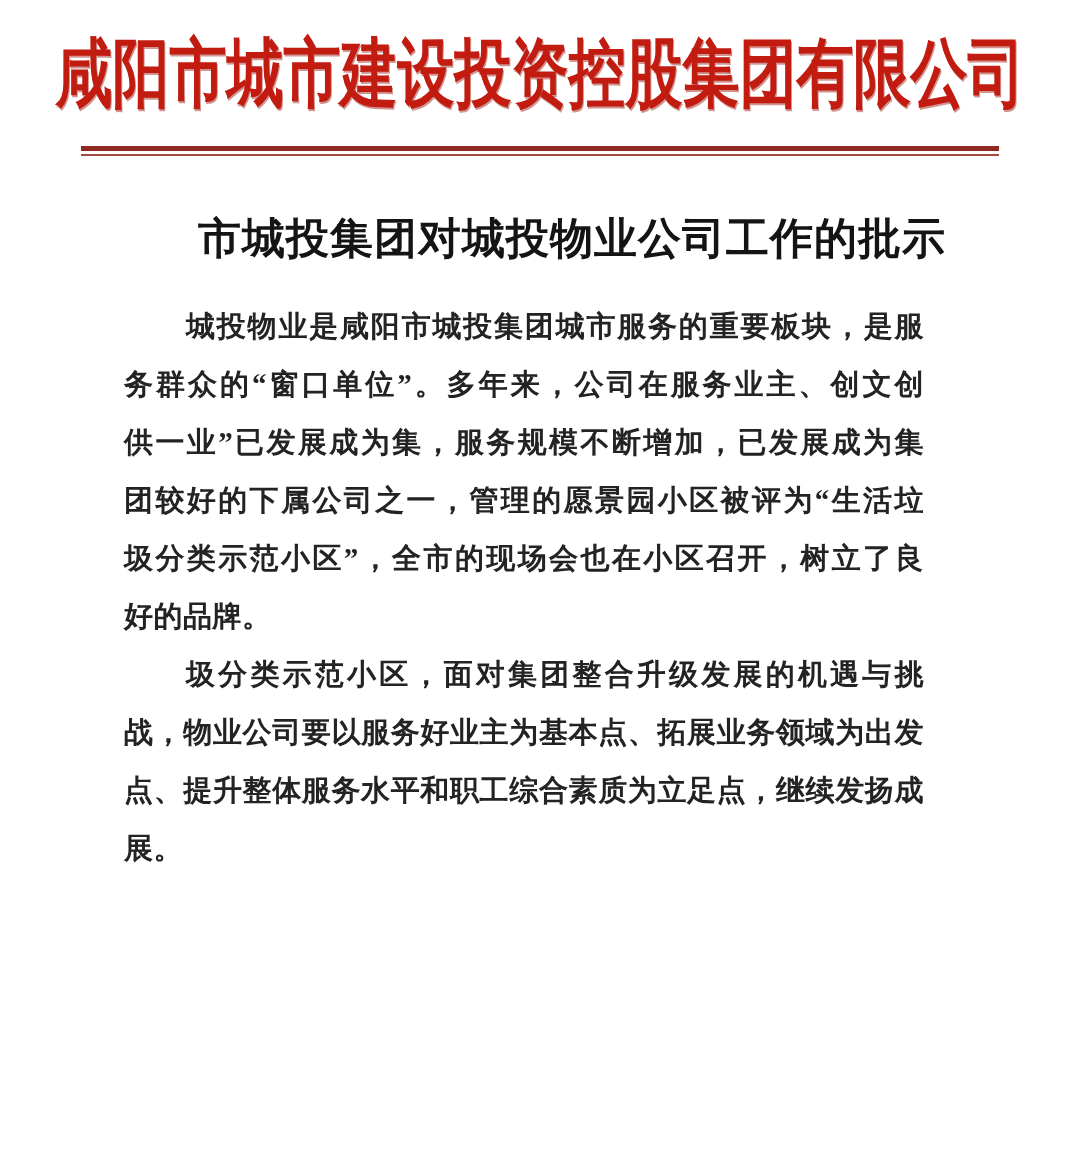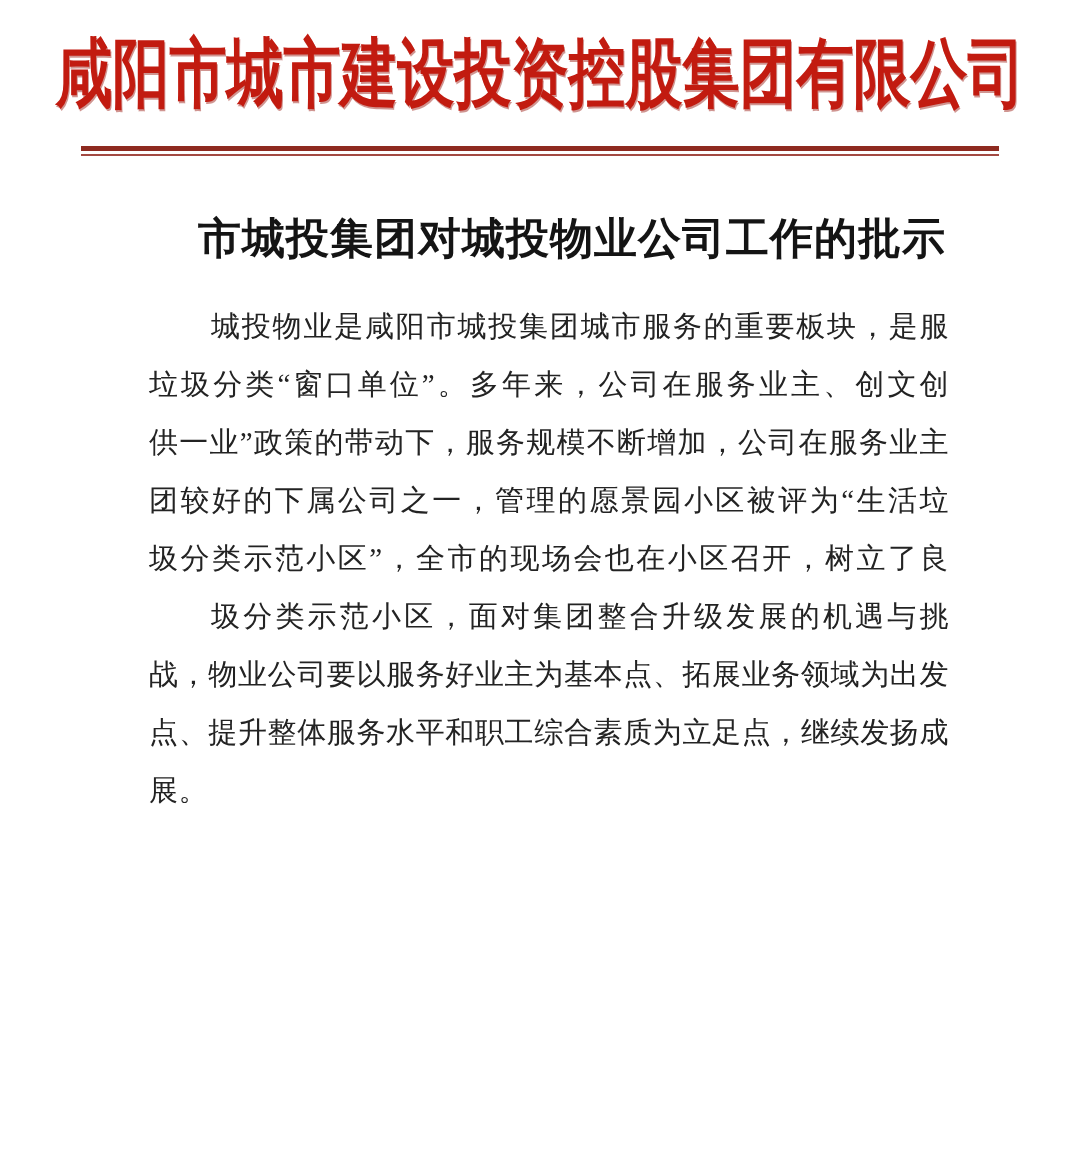--- a/index.html
+++ b/index.html
@@ -65,22 +65,23 @@
     line-height: 60px;
     letter-spacing: 1px;
     color: #141414;
     white-space: nowrap;
     padding-left: 32px;
   }
   
   .doc-body {
     position: absolute;
     top: 297px;
-    left: 149px;
+    left: 124px;
     width: 800px;
+    font-weight: bold;
   }
   .line {
     font-size: 29px;
     line-height: 58px;
     color: #232323;
     text-align: justify;
     text-align-last: justify;
     white-space: normal;
     letter-spacing: 0.5px;
   }
@@ -100,23 +101,24 @@
     <span class="letterhead-name">咸阳市城市建设投资控股集团有限公司</span>
   </div>
 
   <div class="rule rule-thick"></div>
   <div class="rule rule-thin"></div>
 
   <div class="doc-title">市城投集团对城投物业公司工作的批示</div>
 
   <div class="doc-body">
       <div class="line first">城投物业是咸阳市城投集团城市服务的重要板块，是服</div>
-      <div class="line">垃圾分类“窗口单位”。多年来，公司在服务业主、创文创</div>
-      <div class="line">供一业”政策的带动下，服务规模不断增加，公司在服务业主</div>
+      <div class="line">务群众的“窗口单位”。多年来，公司在服务业主、创文创</div>
+      <div class="line">供一业”已发展成为集，服务规模不断增加，已发展成为集</div>
       <div class="line">团较好的下属公司之一，管理的愿景园小区被评为“生活垃</div>
       <div class="line">圾分类示范小区”，全市的现场会也在小区召开，树立了良</div>
+      <div class="line last">好的品牌。</div>
       <div class="line first">圾分类示范小区，面对集团整合升级发展的机遇与挑</div>
       <div class="line">战，物业公司要以服务好业主为基本点、拓展业务领域为出发</div>
       <div class="line">点、提升整体服务水平和职工综合素质为立足点，继续发扬成</div>
       <div class="line last">展。</div>
     </div>
 
 </div>
 
 </body></html>

